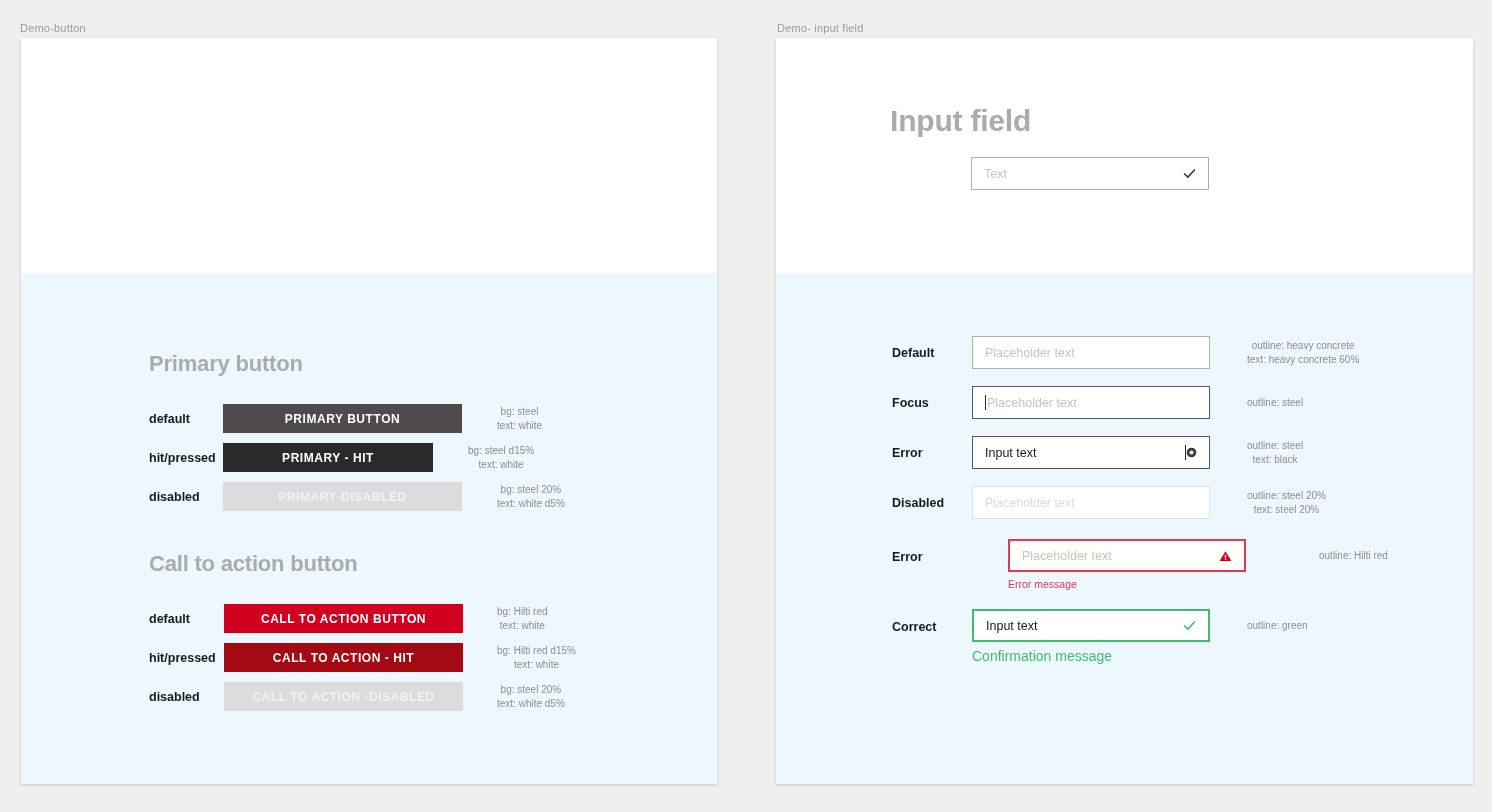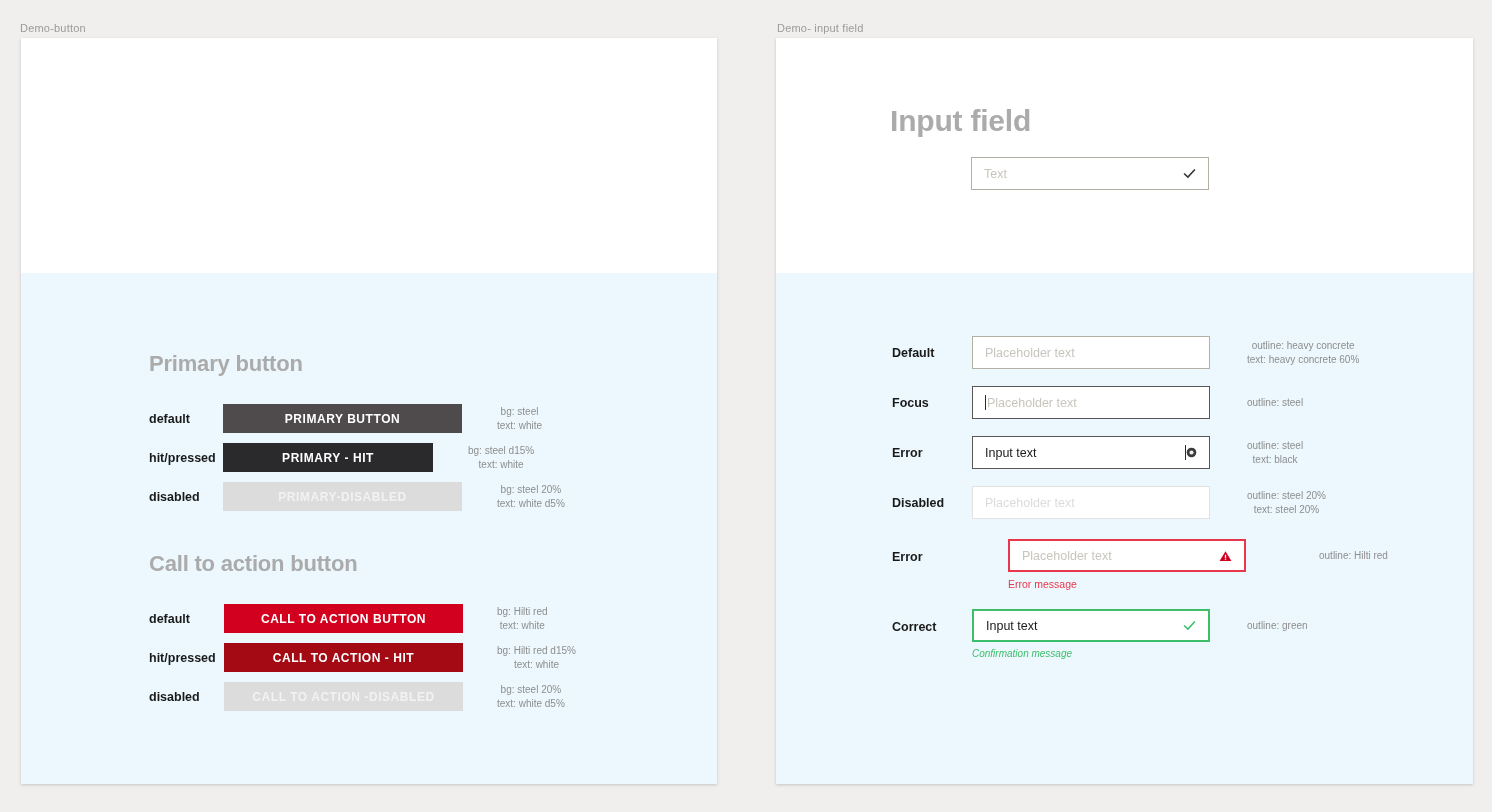--- a/index.html
+++ b/index.html
@@ -102,21 +102,21 @@
     display: inline-block;
     width: 1px;
     height: 15px;
     background: #2B2B2B;
     vertical-align: middle;
   }
   .caret-lead { margin-right: 1px; }
 
   .icon { flex: 0 0 auto; display: flex; align-items: center; justify-content: center; }
   .msg-error   { font-size: 10.5px; color: #E8374A; }
-  .msg-ok      { font-size: 10px; color: #3DBE6B; font-style: italic; }
+  .msg-ok      { font-size: 14px; color: #3DBE6B; }
 </style>
 </head>
 <body>
 
 <div class="canvas">
 
   <div class="frame-label" style="left:20px; top:22px;">Demo-button</div>
 
   <div class="card card-white" style="left:21px; top:38px; width:696px; height:746px;">
 

